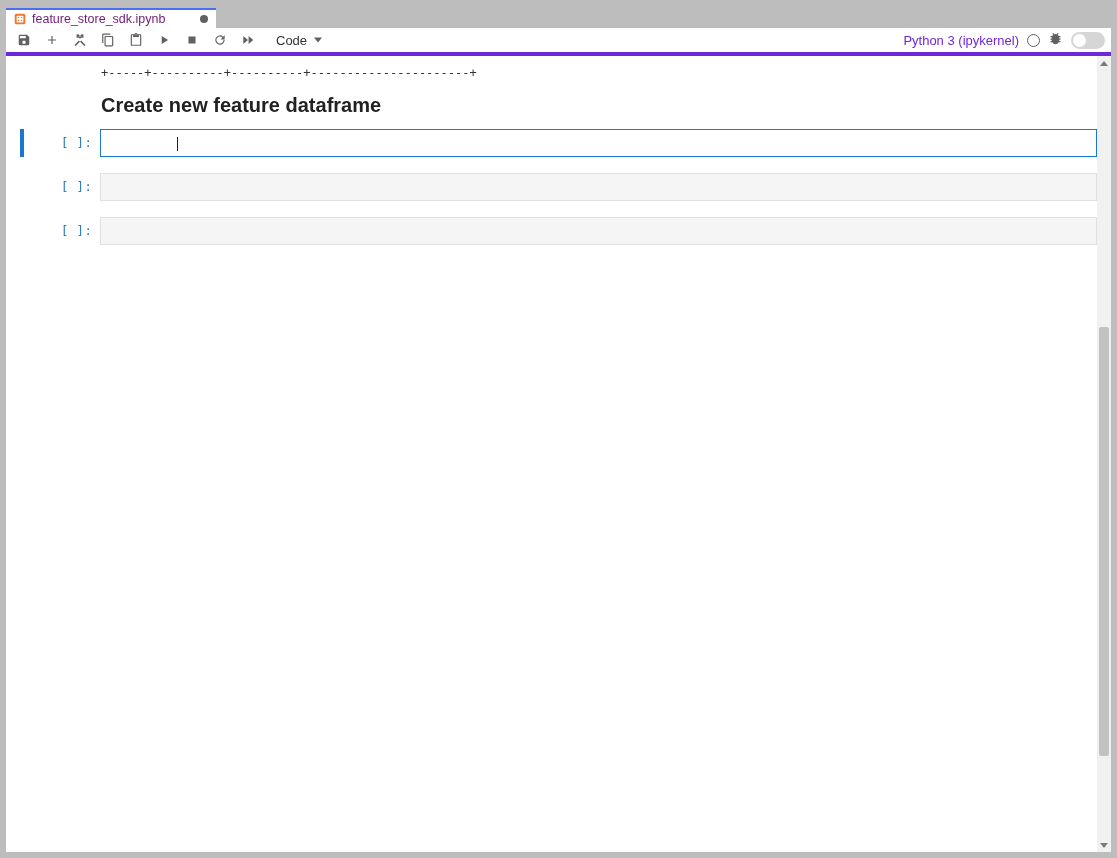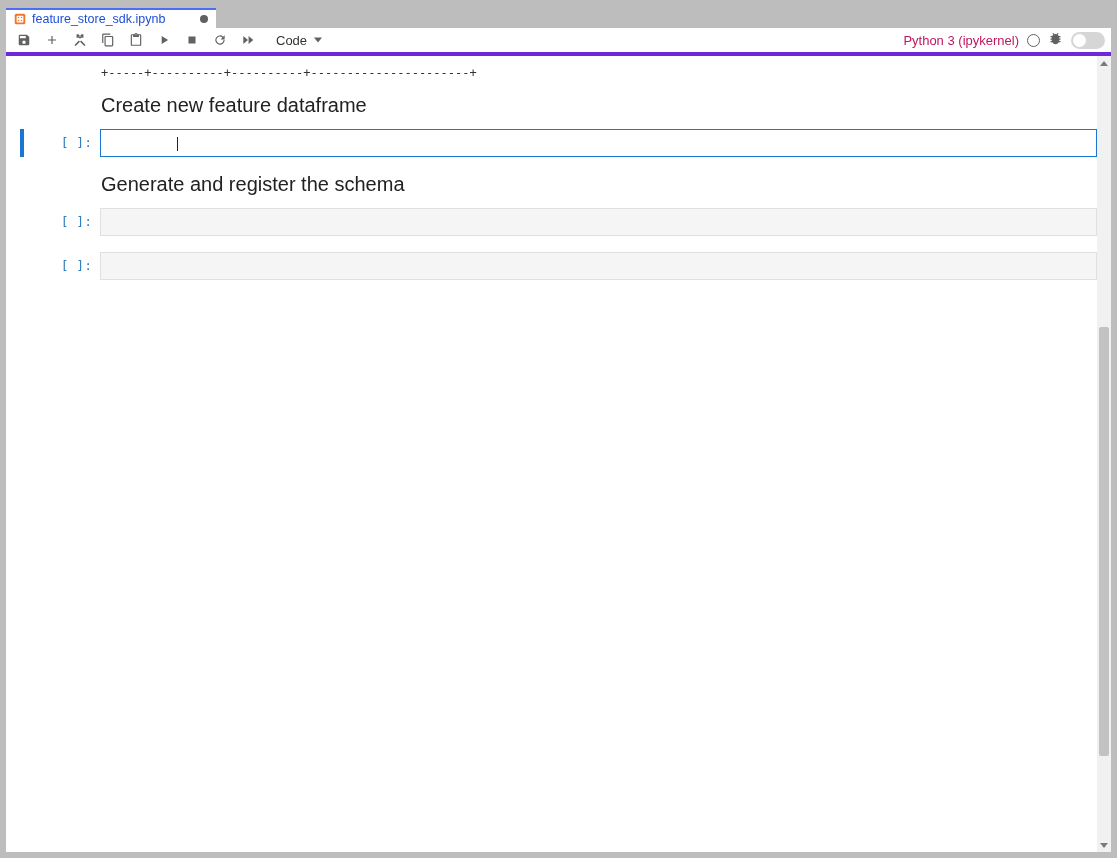--- a/index.html
+++ b/index.html
@@ -24,21 +24,21 @@
 }
 .tab {
   background: #ffffff;
   border-top: 2px solid #4c6ef5;
   height: 20px;
   display: flex;
   align-items: center;
   padding: 0 8px;
   gap: 6px;
   font-size: 12.5px;
-  color: #1d4ed8;
+  color: #701a75;
   min-width: 210px;
   margin-top: 48px;
 }
 .tab .jp-icon {
   width: 12px; height: 12px;
 }
 .tab .dot {
   width: 8px; height: 8px; border-radius: 50%; background: #616161;
   margin-left: auto;
 }
@@ -79,21 +79,21 @@
   width: 0; height: 0;
   border-left: 4px solid transparent;
   border-right: 4px solid transparent;
   border-top: 5px solid #616161;
   transform: translateY(-50%);
   pointer-events: none;
 }
 .toolbar-right {
   margin-left: auto;
   display: flex; align-items: center; gap: 8px;
-  color: #be185d;
+  color: #6d28d9;
   font-size: 13px;
 }
 .kernel-circle {
   width: 13px; height: 13px; border: 1.5px solid #616161; border-radius: 50%;
 }
 .debug-icon svg { width: 15px; height: 15px; fill: #616161; }
 .toggle {
   width: 34px; height: 17px; background: #d6d6d6; border-radius: 10px; position: relative;
 }
 .toggle::after {
@@ -113,21 +113,21 @@
   font-family: "Menlo", "Consolas", monospace;
   font-size: 12px;
   color: #333;
   margin-left: 85px;
   margin-bottom: 14px;
   white-space: pre;
 }
 .md-heading {
   font-size: 20px;
   color: #222;
-  font-weight: 400;
+  font-weight: 700;
   margin: 8px 0 12px 85px;
 }
 .cell {
   display: flex;
   align-items: stretch;
   margin-bottom: 16px;
   position: relative;
 }
 .cell .bar {
   width: 4px;
@@ -281,21 +281,20 @@
       <div class="output-tail">+-----+----------+----------+----------------------+</div>
 
       <h3 class="md-heading">Create new feature dataframe</h3>
 
       <div class="cell active">
         <div class="bar"></div>
         <div class="prompt">[ ]:</div>
         <div class="input-area"><span class="cursor"></span></div>
       </div>
 
-      <h3 class="md-heading">Generate and register the schema</h3>
 
       <div class="cell">
         <div class="bar"></div>
         <div class="prompt">[ ]:</div>
         <div class="input-area"></div>
       </div>
 
 
       <div class="cell">
         <div class="bar"></div>

